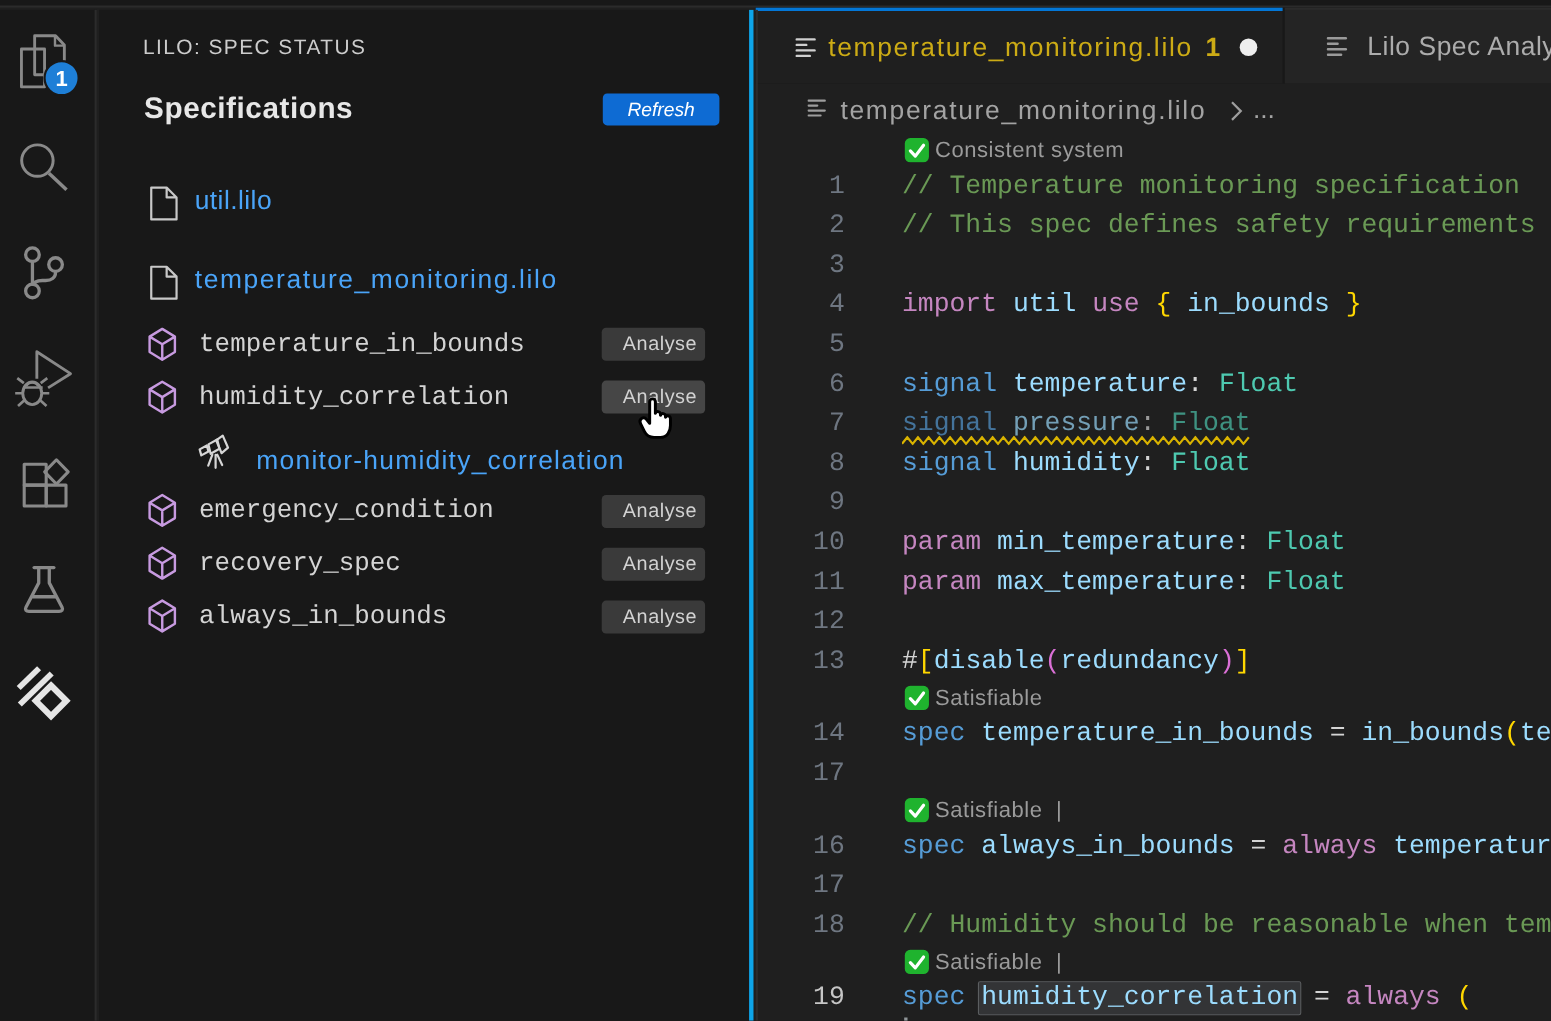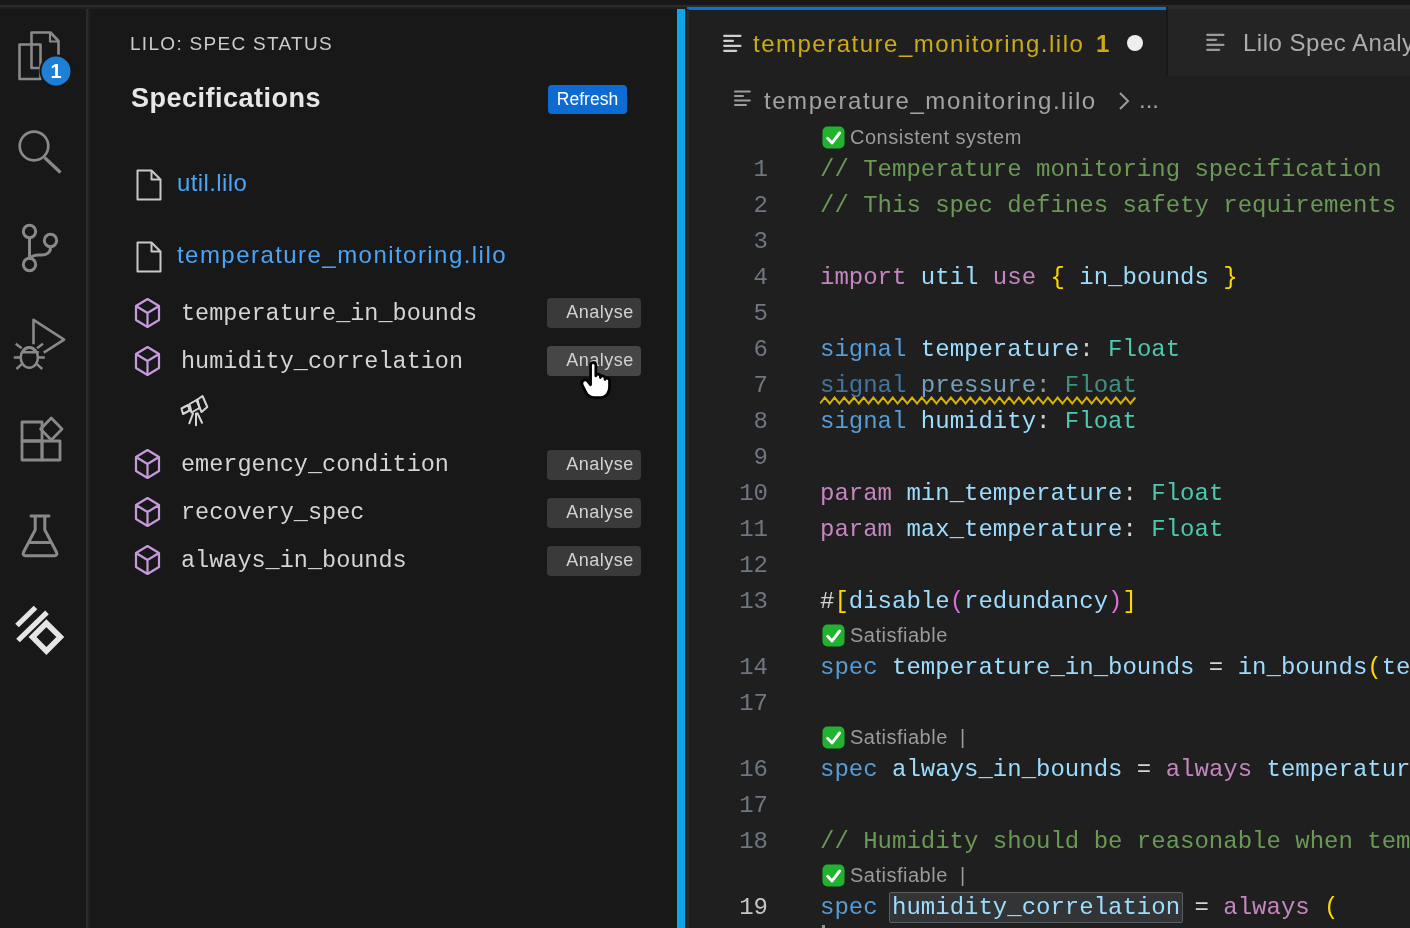--- a/index.html
+++ b/index.html
@@ -2,21 +2,21 @@
 <html><head>
 <meta charset="utf-8">
 <style>
   * { box-sizing: border-box; margin:0; padding:0; }
   html,body { width:1410px; height:928px; background:#1f1f1f; overflow:hidden; }
   body { font-family:"Liberation Sans",sans-serif; position:relative; }
   .abs { position:absolute; }
   
   #topstrip { left:0; top:0; width:1410px; height:7px; background:#181818; border-bottom:2px solid #2b2b2b; }
   #activitybar { left:0; top:9px; width:88px; height:919px; background:#181818; border-right:2px solid #2b2b2b; }
-  #sidebar { left:90px; top:9px; width:595px; height:919px; background:#181818; border-right:8px solid #0ea5e9; }
+  #sidebar { left:90px; top:9px; width:595px; height:919px; background:#181818; border-right:4px solid #0ea5e9; }
   #editor { left:687px; top:9px; width:723px; height:919px; background:#1f1f1f; }
   
   #paneTitle { left:40px; top:24px; font-size:19px; color:#cccccc; letter-spacing:1.3px; }
   #specHead { left:41px; top:74px; font-size:27px; font-weight:bold; color:#e7e7e7; letter-spacing:0.5px; }
   .bluebtn { position:absolute; background:#0e6bd3; color:#ffffff; font-size:17.5px; border-radius:4px; text-align:center; }
   .graybtn { position:absolute; left:457px; width:94px; height:30px; background:#3a3a3a; color:#d2d2d2; font-size:18px; letter-spacing:0.5px; border-radius:4px; text-align:center; line-height:29px;padding-left:12px; }
   .filelink { position:absolute; color:#4aa4f8; font-size:24px; }
   .specname { position:absolute; left:91px; color:#d4d4d4; font-size:23.5px; font-family:"Liberation Mono",monospace; }
   
   #tabbar { left:0; top:-2px; width:723px; height:69px; background:#181818; }
@@ -83,25 +83,26 @@
 
   <g stroke="#e5e5e5" stroke-width="5.2" fill="none">
     <path d="M 17,625.5 L 35.5,607.5"></path>
     <path d="M 18,640.5 L 47,612.3"></path>
     <path d="M 46.4,623.2 L 60.3,637.1 L 46.4,651 L 32.5,637.1 Z" stroke-width="5.6"></path>
   </g>
 </svg>
 <div id="sidebar" class="abs">
   <div id="paneTitle" class="abs">LILO: SPEC STATUS</div>
   <div id="specHead" class="abs">Specifications</div>
-  <div class="bluebtn" style="left:458px; top:76px; width:79px; height:29px; line-height:29px;">Refresh</div>
+  <div class="bluebtn" style="left:458px; top:76px; width:106px; height:29px; line-height:29px;font-style:italic;">Refresh</div>
   <div class="filelink" style="left:87px; top:160px; letter-spacing:0.4px;">util.lilo</div>
   <div class="filelink" style="left:87px; top:232px; letter-spacing:1.45px;">temperature_monitoring.lilo</div>
   <div class="specname" style="top:291px;">temperature_in_bounds</div>
   <div class="specname" style="top:339px;">humidity_correlation</div>
+  <div class="filelink" style="left:143px; top:396px; letter-spacing:1.15px;">monitor-humidity_correlation</div>
   <div class="specname" style="top:442px;">emergency_condition</div>
   <div class="specname" style="top:490px;">recovery_spec</div>
   <div class="specname" style="top:538px;">always_in_bounds</div>
   <svg class="abs" style="left:0;top:0;" width="595" height="919" viewBox="0 0 595 919" fill="none">
 
     <g stroke="#c8c8c8" stroke-width="2" stroke-linejoin="round">
       <path d="M 61.5,161.5 H 47.5 V 190.5 H 70.5 V 170.5 L 61.5,161.5 Z M 61.5,161.5 v 9 h 9"></path>
       <path d="M 61.5,233.5 H 47.5 V 262.5 H 70.5 V 242.5 L 61.5,233.5 Z M 61.5,233.5 v 9 h 9"></path>
     </g>
 

